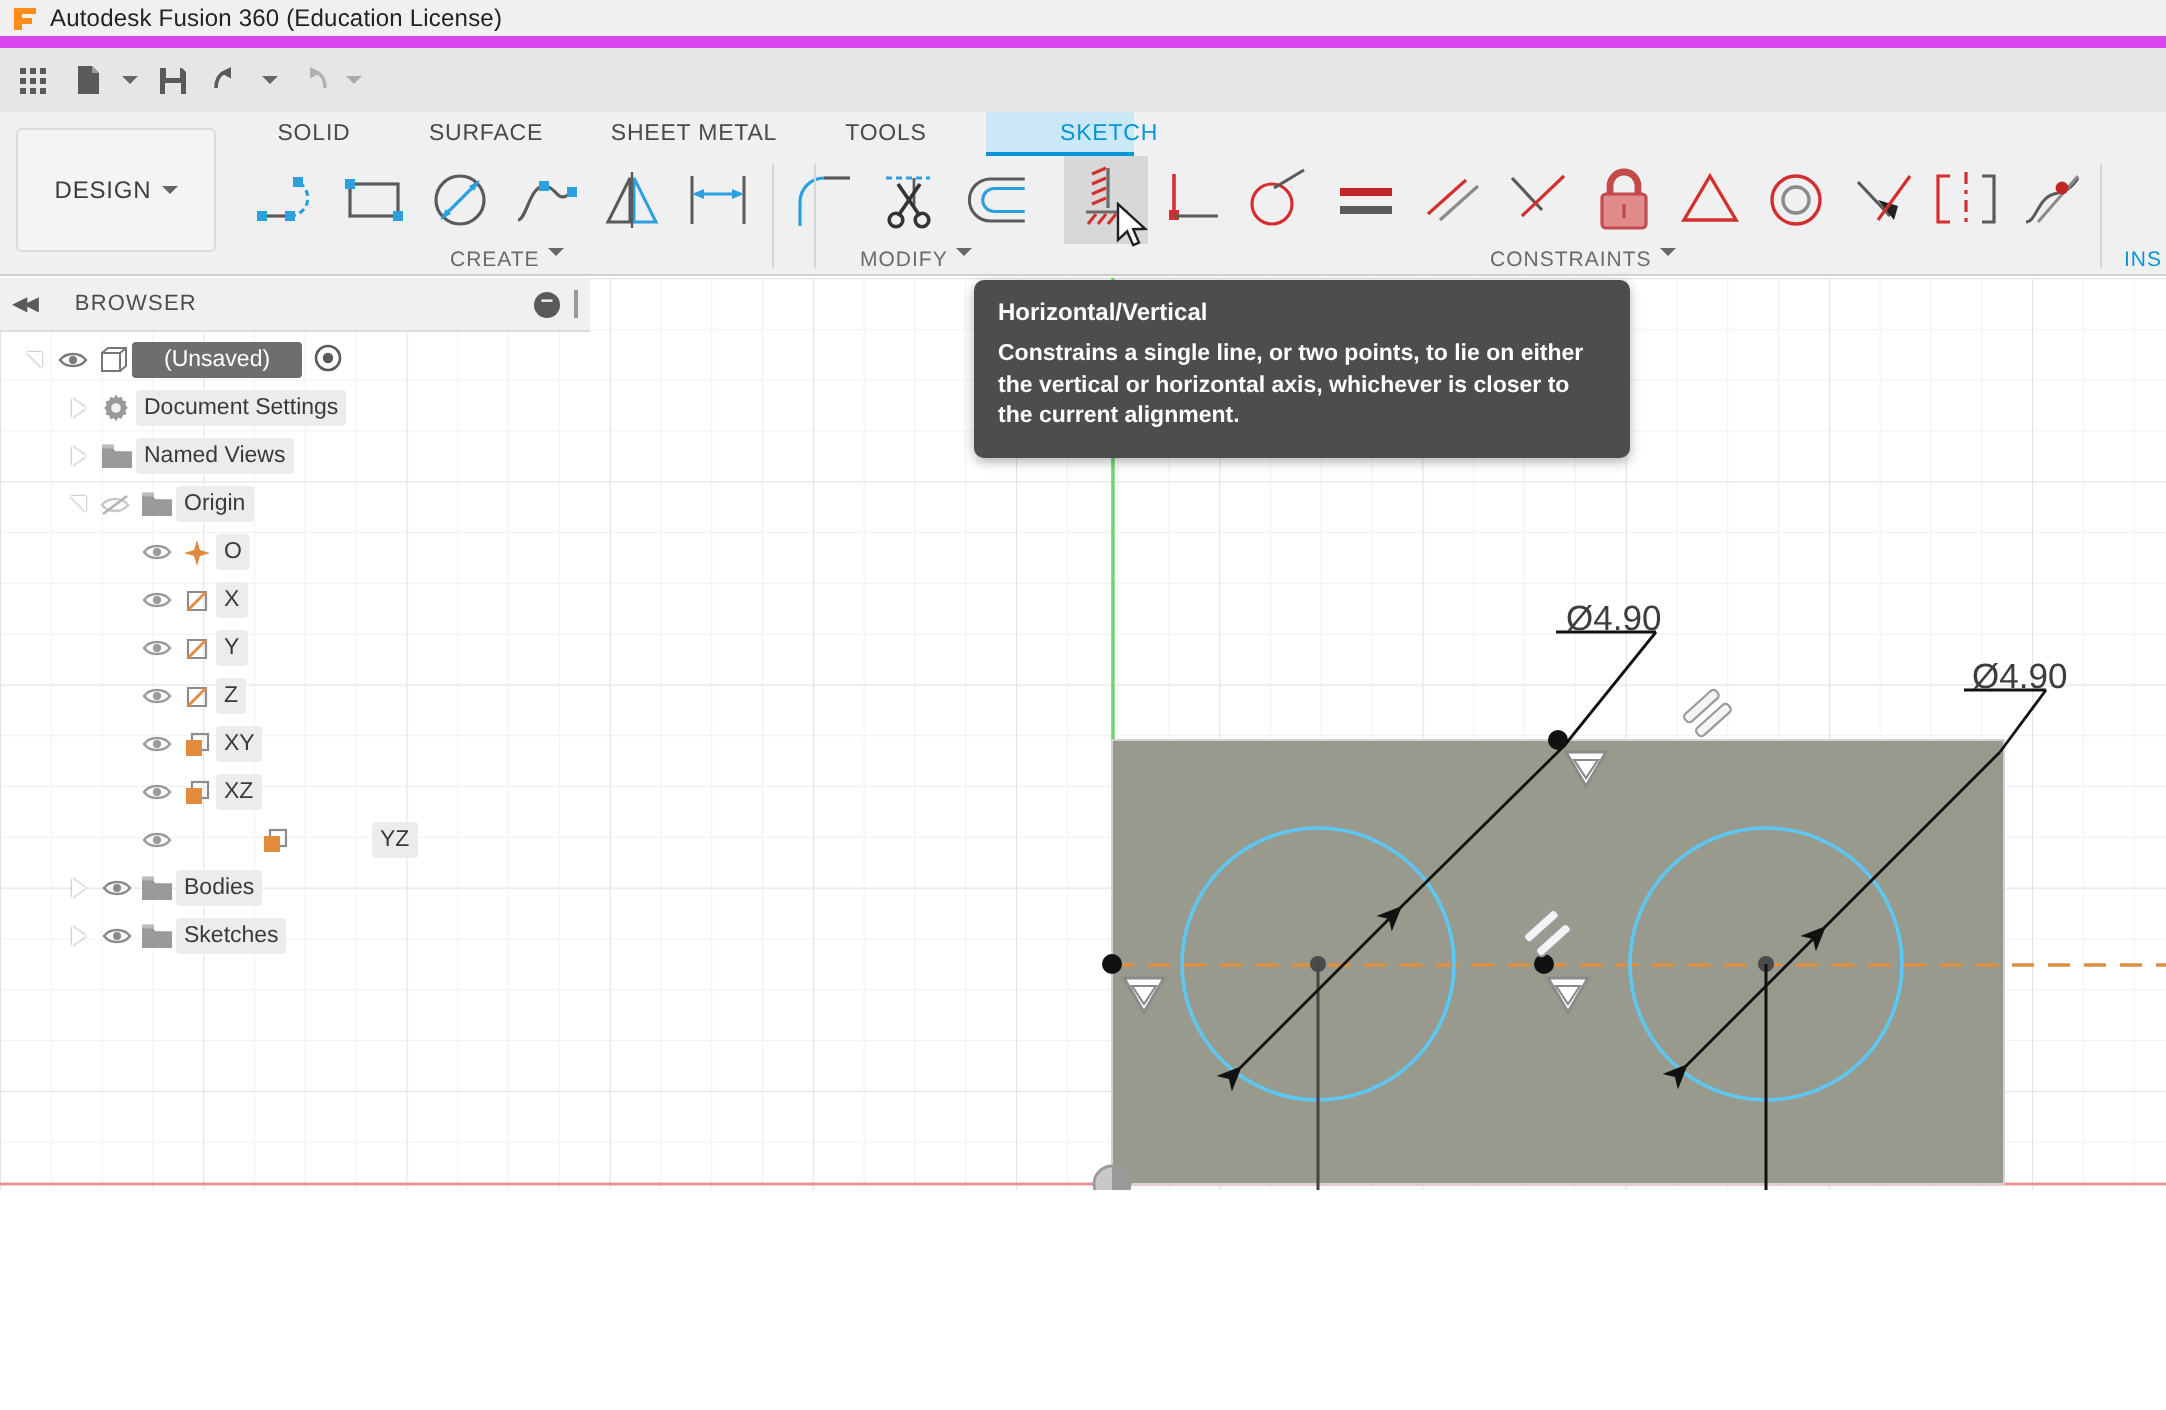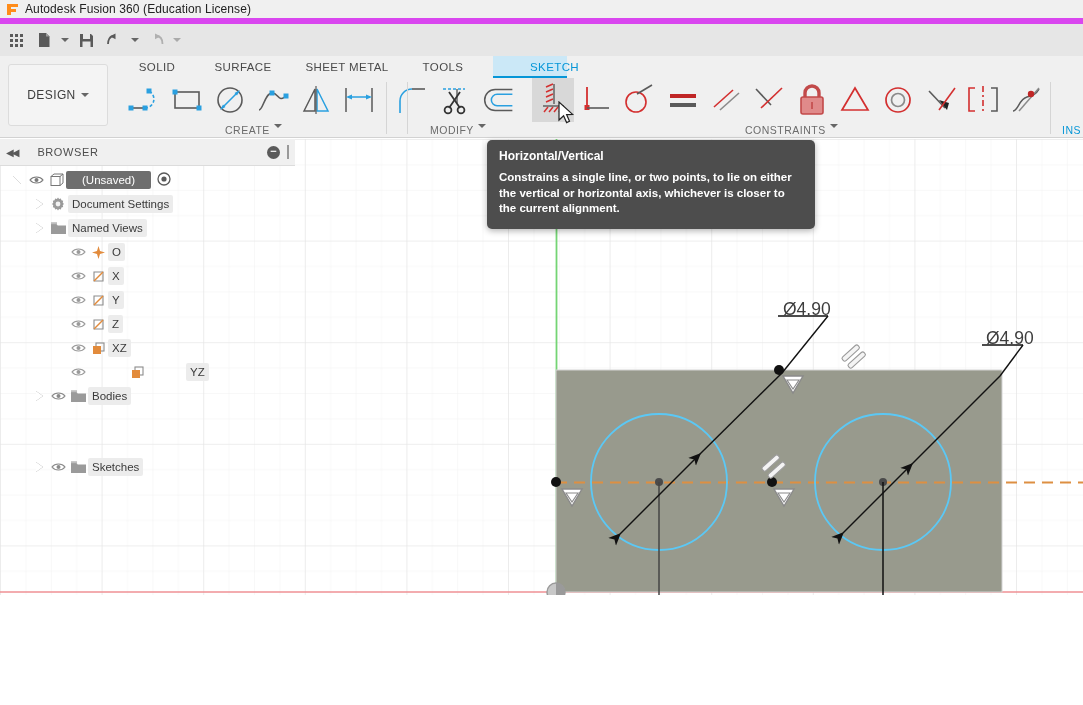--- a/index.html
+++ b/index.html
@@ -558,20 +558,38 @@
         </span>
       <span class="ico">
         <svg width="17" height="14" viewBox="0 0 17 14">
             <path d="M1 3 h5.5 l1.2 1.6 h8.3 v8.4 h-15 z" fill="#9a9a9a"></path>
             <rect x="1" y="1.2" width="6" height="2" fill="#bdbdbd"></rect>
           </svg>
       </span>
       <span class="lbl">Named Views</span>
     </div>
 
+    <div class="trow" style="padding-left:30px;">
+      <span class="tw">
+          <i class="tri-down"></i>
+        </span>
+      <span class="eye">
+        <svg width="16" height="11" viewBox="0 0 16 11">
+            <path d="M1 5.5 C4 1.5 11 1.5 14 5.5 C11 9.5 4 9.5 1 5.5 Z" fill="none" stroke="#c9c9c9" stroke-width="1.2"></path>
+            <line x1="1.5" y1="10" x2="13.5" y2="1" stroke="#b4b4b4" stroke-width="1.3"></line>
+          </svg>
+      </span>
+      <span class="ico">
+        <svg width="17" height="14" viewBox="0 0 17 14">
+            <path d="M1 3 h5.5 l1.2 1.6 h8.3 v8.4 h-15 z" fill="#9a9a9a"></path>
+            <rect x="1" y="1.2" width="6" height="2" fill="#bdbdbd"></rect>
+          </svg>
+      </span>
+      <span class="lbl">Origin</span>
+    </div>
 
     <div class="trow" style="padding-left:68px;">
       <span class="eye">
         <svg width="15" height="10" viewBox="0 0 15 10">
             <path d="M1 5 C4 1 11 1 14 5 C11 9 4 9 1 5 Z" fill="none" stroke="#9a9a9a" stroke-width="1.2"></path>
             <circle cx="7.5" cy="5" r="2" fill="#9a9a9a"></circle>
           </svg>
       </span>
       <span class="ico">
         <svg width="15" height="15" viewBox="0 0 15 15">
@@ -622,20 +640,35 @@
       </span>
       <span class="ico">
         <svg width="15" height="15" viewBox="0 0 15 15">
             <path d="M3 12 L3 3 L12 3 L12 12 Z" fill="none" stroke="#8c8c8c" stroke-width="1.1"></path>
             <line x1="3" y1="12" x2="12" y2="3" stroke="#e28b3c" stroke-width="1.4"></line>
           </svg>
       </span>
       <span class="lbl">Z</span>
     </div>
 
+    <div class="trow" style="padding-left:68px;">
+      <span class="eye">
+        <svg width="15" height="10" viewBox="0 0 15 10">
+            <path d="M1 5 C4 1 11 1 14 5 C11 9 4 9 1 5 Z" fill="none" stroke="#9a9a9a" stroke-width="1.2"></path>
+            <circle cx="7.5" cy="5" r="2" fill="#9a9a9a"></circle>
+          </svg>
+      </span>
+      <span class="ico">
+        <svg width="15" height="15" viewBox="0 0 15 15">
+            <rect x="5" y="2" width="8" height="8" fill="none" stroke="#8c8c8c" stroke-width="1.1"></rect>
+            <rect x="2" y="5" width="8" height="8" fill="#e28b3c"></rect>
+          </svg>
+      </span>
+      <span class="lbl">XY</span>
+    </div>
 
     <div class="trow" style="padding-left:68px;">
       <span class="eye">
         <svg width="15" height="10" viewBox="0 0 15 10">
             <path d="M1 5 C4 1 11 1 14 5 C11 9 4 9 1 5 Z" fill="none" stroke="#9a9a9a" stroke-width="1.2"></path>
             <circle cx="7.5" cy="5" r="2" fill="#9a9a9a"></circle>
           </svg>
       </span>
       <span class="ico">
         <svg width="15" height="15" viewBox="0 0 15 15">
@@ -674,21 +707,21 @@
       </span>
       <span class="ico">
         <svg width="17" height="14" viewBox="0 0 17 14">
             <path d="M1 3 h5.5 l1.2 1.6 h8.3 v8.4 h-15 z" fill="#9a9a9a"></path>
             <rect x="1" y="1.2" width="6" height="2" fill="#bdbdbd"></rect>
           </svg>
       </span>
       <span class="lbl">Bodies</span>
     </div>
 
-    <div class="trow" style="padding-left:30px;margin-top:47px;">
+    <div class="trow" style="padding-left:30px;">
       <span class="tw">
           <i class="tri-right"></i>
         </span>
       <span class="eye">
         <svg width="15" height="10" viewBox="0 0 15 10">
             <path d="M1 5 C4 1 11 1 14 5 C11 9 4 9 1 5 Z" fill="none" stroke="#8a8a8a" stroke-width="1.2"></path>
             <circle cx="7.5" cy="5" r="2" fill="#8a8a8a"></circle>
           </svg>
       </span>
       <span class="ico">

